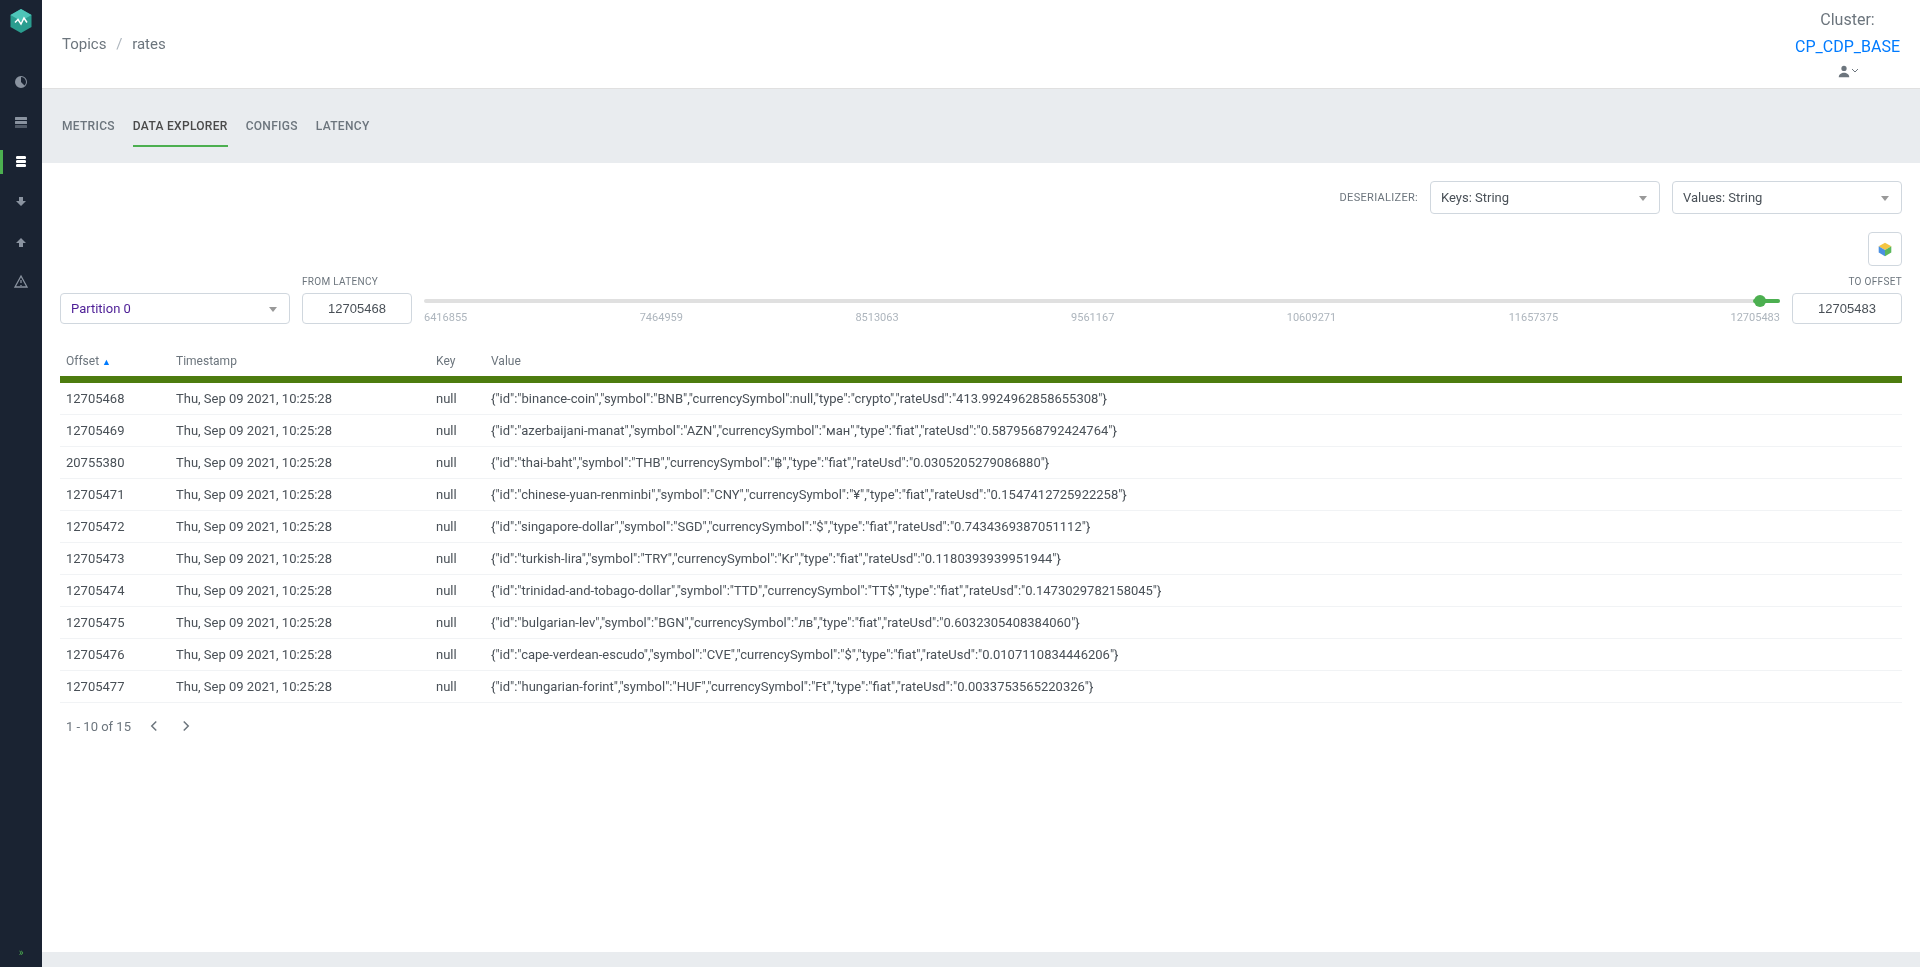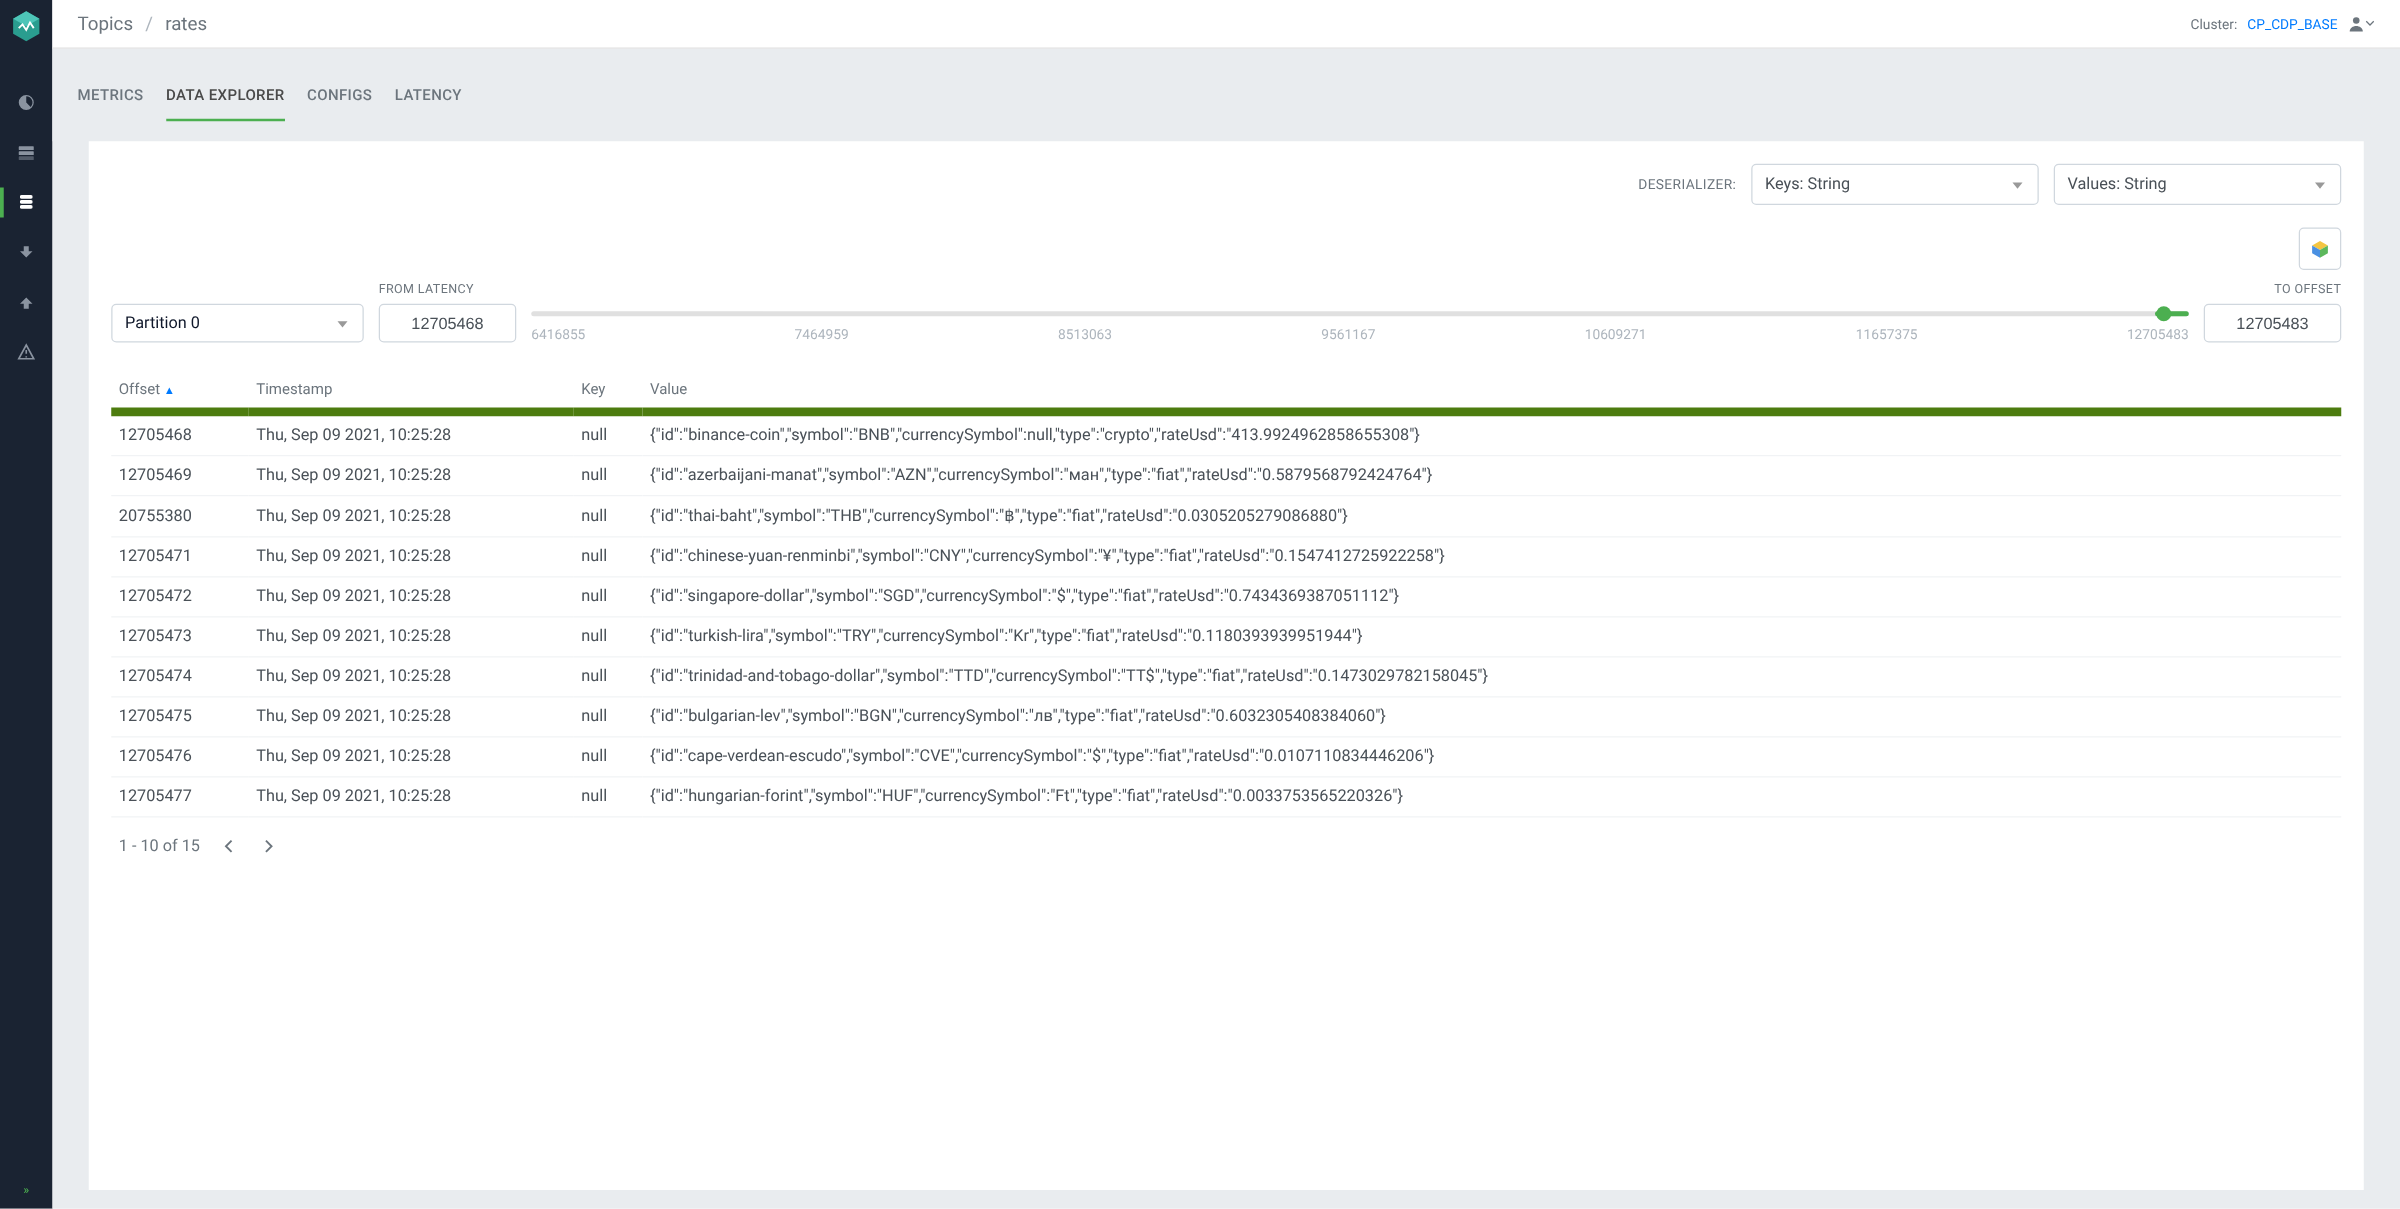--- a/index.html
+++ b/index.html
@@ -18,45 +18,45 @@
 .sidebar .spacer { flex: 1; }
 .sidebar .footer-item { width: 42px; height: 30px; display: flex; align-items: center; justify-content: center; color: #4caf50; font-size: 10px; cursor: pointer; }
 
 
 .main { flex: 1; display: flex; flex-direction: column; background: #e9ecef; }
 
 
 .header { background: #fff; padding: 10px 20px; display: flex; align-items: center; justify-content: space-between; border-bottom: 1px solid #e0e0e0; }
 .breadcrumb { font-size: 15px; color: #6c757d; }
 .breadcrumb .sep { margin: 0 6px; color: #adb5bd; }
-.cluster { display: flex; align-items: center; gap: 8px; font-size: 11px; }
+.cluster { display: flex; align-items: center; gap: 8px; font-size: 16px; flex-direction: column; }
 .cluster .label { color: #6c757d; }
 .cluster .name { color: #007bff; }
 .cluster .user-icon { color: #6c757d; display: flex; align-items: center; cursor: pointer; }
 
 
 .tabs { background: #e9ecef; padding: 16px 20px; display: flex; gap: 18px; }
 .tab { padding: 14px 0 12px; font-size: 12px; font-weight: 500; letter-spacing: 0.3px; color: #6c757d; cursor: pointer; border-bottom: 2px solid transparent; }
 .tab.active { color: #4a4a4a; border-bottom-color: #4caf50; }
 
 
-.content { background: #fff; margin: 0 29px 15px; flex: 1; display: flex; flex-direction: column; padding: 18px 18px 12px; }
+.content { background: #fff; margin: 0 0 15px; flex: 1; display: flex; flex-direction: column; padding: 18px 18px 12px; }
 
 .controls-row1 { display: flex; justify-content: flex-end; align-items: center; gap: 12px; margin-bottom: 18px; }
 .controls-row1 .label { font-size: 11px; color: #6c757d; letter-spacing: 0.3px; }
 .select { border: 1px solid #d0d7de; border-radius: 4px; padding: 8px 30px 8px 10px; font-size: 13px; color: #495057; min-width: 230px; background: #fff; position: relative; cursor: pointer; }
 .select::after { content: ""; position: absolute; right: 12px; top: 50%; transform: translateY(-40%); border-left: 4px solid transparent; border-right: 4px solid transparent; border-top: 5px solid #999; }
 
 .cube-btn { width: 34px; height: 34px; border: 1px solid #d0d7de; border-radius: 4px; background: #fff; display: flex; align-items: center; justify-content: center; cursor: pointer; margin-left: auto; }
 .cube-row { display: flex; justify-content: flex-end; margin-bottom: 10px; }
 
 .controls-row2 { display: flex; align-items: flex-end; gap: 12px; margin-bottom: 22px; }
 .field-group { display: flex; flex-direction: column; gap: 6px; }
 .field-label { font-size: 10px; color: #6c757d; letter-spacing: 0.3px; }
-.partition-select { border: 1px solid #d0d7de; border-radius: 4px; padding: 7px 30px 7px 10px; font-size: 13px; color: #0f172a; width: 202px; background: #fff; position: relative; cursor: pointer; }
+.partition-select { border: 1px solid #d0d7de; border-radius: 4px; padding: 7px 30px 7px 10px; font-size: 13px; color: #4c1d95; width: 230px; background: #fff; position: relative; cursor: pointer; }
 .partition-select::after { content: ""; position: absolute; right: 12px; top: 50%; transform: translateY(-40%); border-left: 4px solid transparent; border-right: 4px solid transparent; border-top: 5px solid #999; }
 .offset-input { border: 1px solid #d0d7de; border-radius: 4px; padding: 7px 10px; font-size: 13px; color: #495057; width: 110px; text-align: center; background: #fff; }
 
 .slider-wrap { flex: 1; display: flex; flex-direction: column; padding-top: 12px; }
 .slider-track { position: relative; height: 4px; background: #e0e0e0; border-radius: 2px; margin-bottom: 8px; }
 .slider-fill { position: absolute; height: 100%; background: #4caf50; border-radius: 2px; right: 0; width: 2%; }
 .slider-handle { position: absolute; width: 12px; height: 12px; background: #4caf50; border-radius: 50%; top: 50%; transform: translate(-50%, -50%); right: 0; cursor: grab; }
 .slider-ticks { display: flex; justify-content: space-between; font-size: 11px; color: #adb5bd; }
 
 

